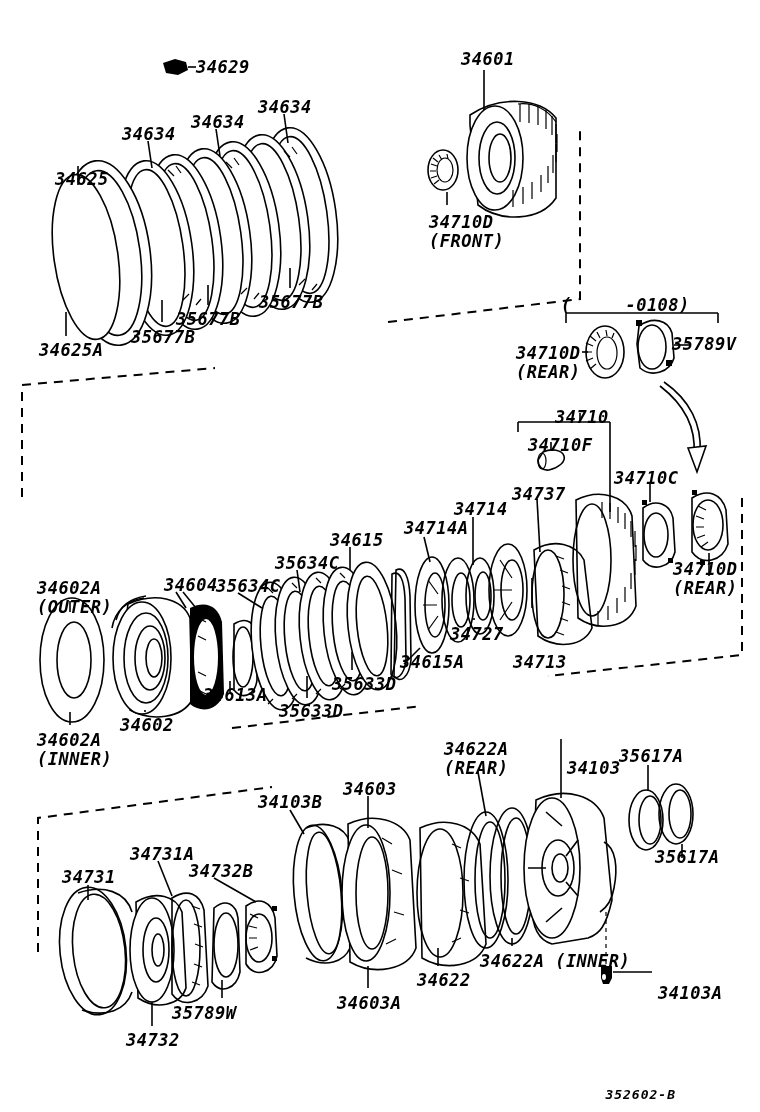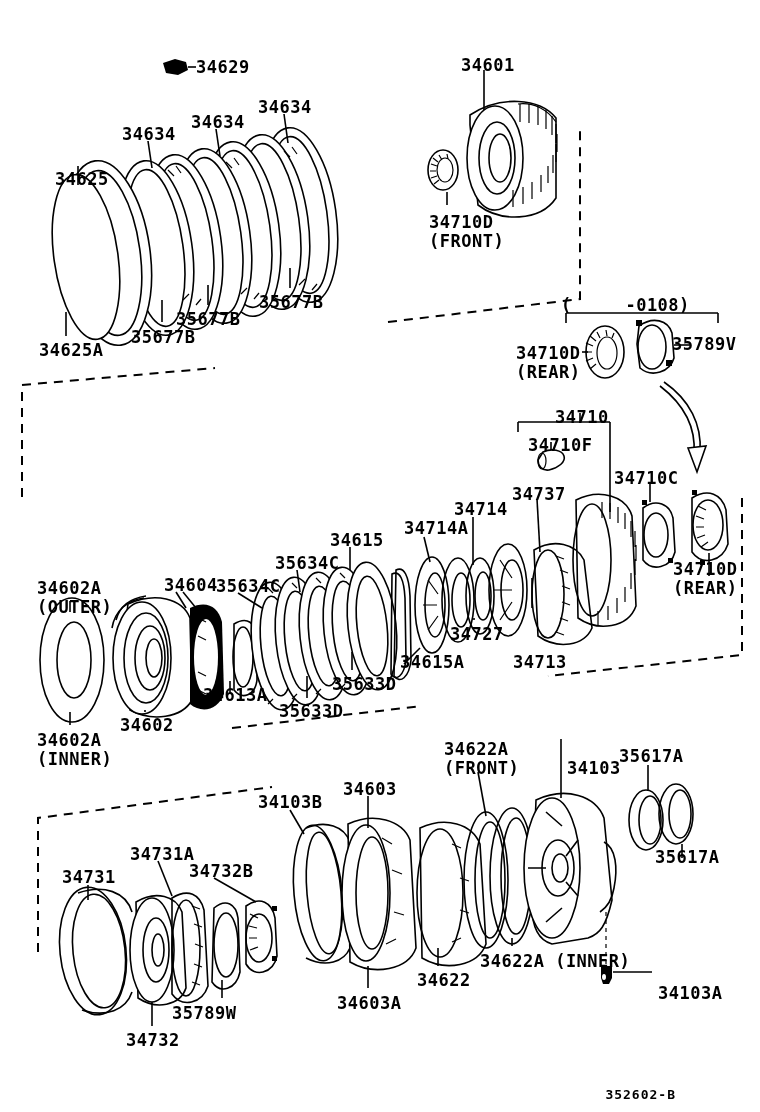--- a/index.html
+++ b/index.html
@@ -1,19 +1,19 @@
 <!DOCTYPE html>
 <html><head>
 <meta charset="utf-8">
 <title>Parts Diagram 352602-B</title>
 <style>
   html,body{margin:0;padding:0;background:#ffffff;}
   body{width:760px;height:1112px;position:relative;overflow:hidden;
        font-family:"DejaVu Sans Mono","Liberation Mono",monospace;color:#000;}
-  #sheet{position:absolute;inset:0;width:688px;height:1112px;}
+  #sheet{position:absolute;inset:0;width:688px;height:1112px;font-style:italic;}
   svg{position:absolute;left:0;top:0;width:760px;height:1112px;overflow:visible;}
   .lbl{position:absolute;font-family:"DejaVu Sans Mono","Liberation Mono",monospace;
        font-size:17px;font-weight:700;letter-spacing:0.5px;color:#000;white-space:pre;line-height:19px;}
   .lbl.two{line-height:19px;}
   .foot{position:absolute;right:12px;bottom:10px;font-size:13px;font-weight:700;letter-spacing:1px;}
   .ln{stroke:#000;fill:none;}
   .thin{stroke-width:1.2;}
   .med{stroke-width:1.6;}
   .dash{stroke:#000;fill:none;stroke-width:2;stroke-dasharray:9 7;}
   .lead{stroke:#000;stroke-width:1.6;fill:none;}
@@ -423,21 +423,21 @@
 
 <div class="lbl" style="left:196px;top:58px;">34629</div>
 <div class="lbl" style="left:55px;top:150px;margin-top:20px;">34625</div>
 <div class="lbl" style="left:122px;top:125px;">34634</div>
 <div class="lbl" style="left:191px;top:113px;">34634</div>
 <div class="lbl" style="left:258px;top:98px;">34634</div>
 <div class="lbl" style="left:131px;top:328px;">35677B</div>
 <div class="lbl" style="left:176px;top:310px;">35677B</div>
 <div class="lbl" style="left:259px;top:293px;">35677B</div>
 <div class="lbl" style="left:39px;top:341px;">34625A</div>
-<div class="lbl" style="left:461px;top:56px;">34601</div>
+<div class="lbl" style="left:461px;top:50px;">34601</div>
 <div class="lbl two" style="left:429px;top:213px;">34710D
 (FRONT)</div>
 <div class="lbl" style="left:561px;top:296px;">(     -0108)</div>
 <div class="lbl two" style="left:516px;top:344px;">34710D
 (REAR)</div>
 <div class="lbl" style="left:672px;top:335px;">35789V</div>
 <div class="lbl" style="left:555px;top:408px;">34710</div>
 <div class="lbl" style="left:528px;top:436px;">34710F</div>
 <div class="lbl" style="left:614px;top:469px;">34710C</div>
 <div class="lbl" style="left:512px;top:485px;">34737</div>
@@ -461,21 +461,21 @@
 <div class="lbl two" style="left:673px;top:560px;">34710D
 (REAR)</div>
 <div class="lbl" style="left:62px;top:868px;">34731</div>
 <div class="lbl" style="left:130px;top:845px;">34731A</div>
 <div class="lbl" style="left:189px;top:862px;">34732B</div>
 <div class="lbl" style="left:126px;top:1031px;">34732</div>
 <div class="lbl" style="left:172px;top:1004px;">35789W</div>
 <div class="lbl" style="left:258px;top:793px;">34103B</div>
 <div class="lbl" style="left:343px;top:780px;">34603</div>
 <div class="lbl two" style="left:444px;top:740px;">34622A
-(FRONT)</div>
+(REAR)</div>
 <div class="lbl" style="left:567px;top:723px;margin-top:36px;">34103</div>
 <div class="lbl" style="left:619px;top:747px;">35617A</div>
 <div class="lbl" style="left:655px;top:848px;">35617A</div>
 <div class="lbl" style="left:337px;top:994px;">34603A</div>
 <div class="lbl" style="left:417px;top:971px;">34622</div>
 <div class="lbl" style="left:480px;top:952px;">34622A (INNER)</div>
 <div class="lbl" style="left:658px;top:984px;">34103A</div>
 
 <div class="foot">352602-B</div>
 

